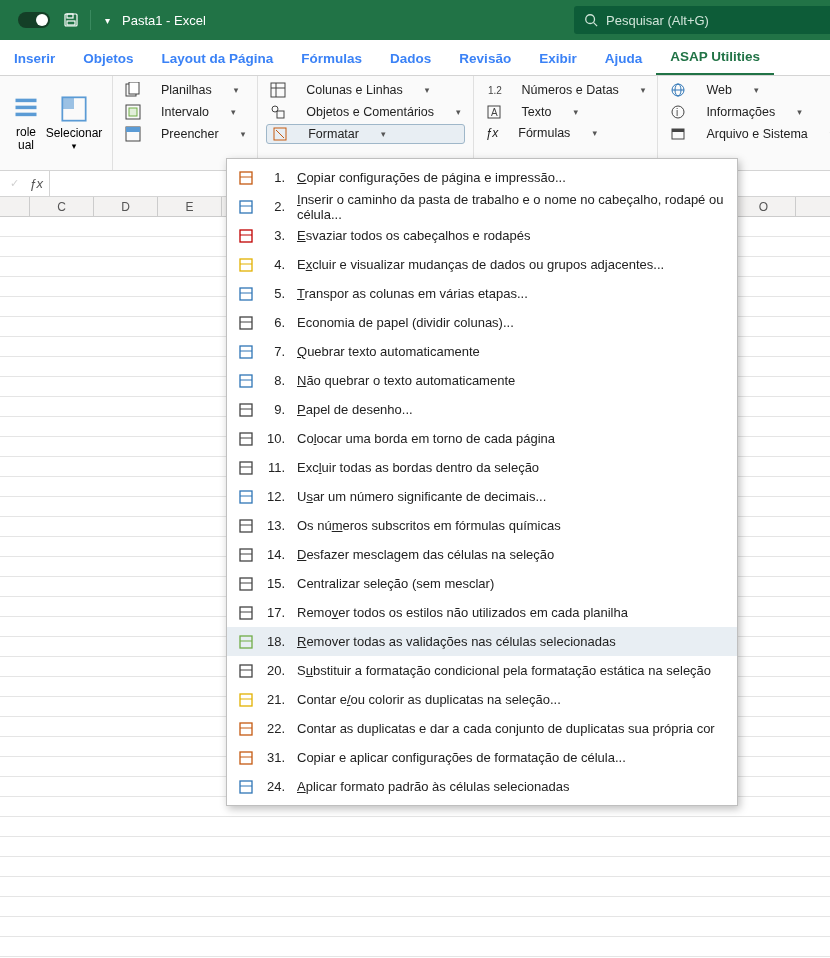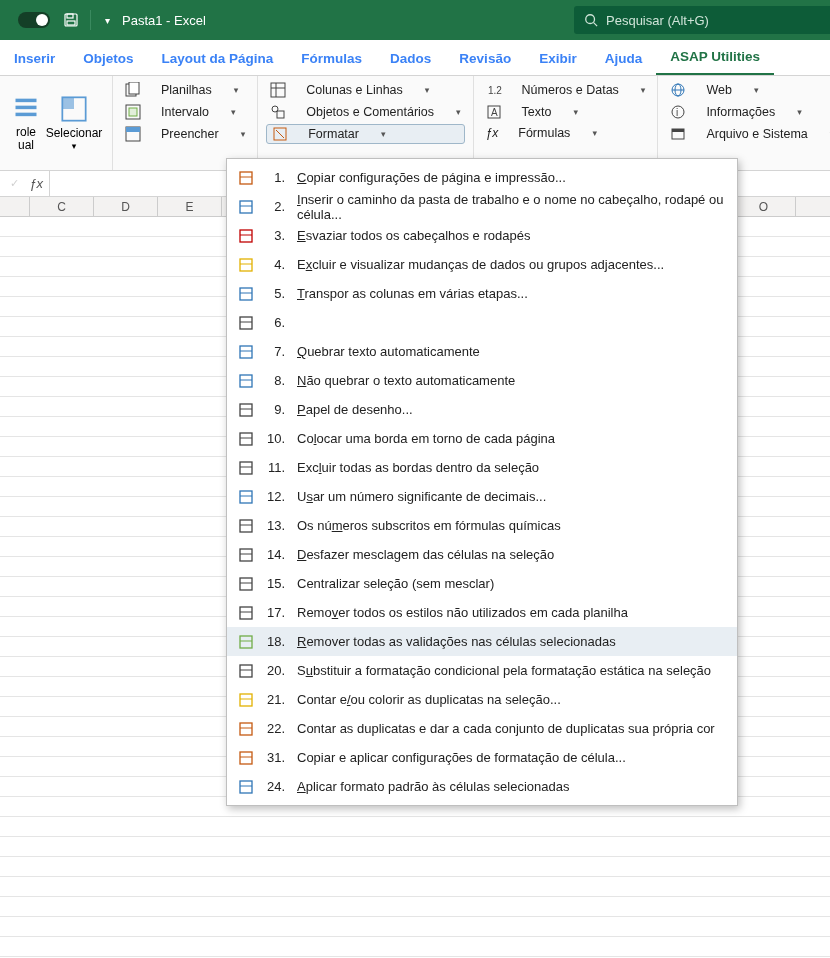--- a/index.html
+++ b/index.html
@@ -371,20 +371,21 @@
       <span class="mtext"><u>T</u>ranspor as colunas em várias etapas...</span>
     </div>
     <div class="menuitem">
       <span class="micon">
         <svg width="16" height="16" viewBox="0 0 16 16">
           <rect x="2" y="2" width="12" height="12" fill="none" stroke="#444" stroke-width="1.3"></rect>
           <line x1="2" y1="7" x2="14" y2="7" stroke="#444"></line>
         </svg>
       </span>
       <span class="num">6.</span>
+      <span class="mtext">Economia de papel (dividir colunas)...</span>
     </div>
     <div class="menuitem">
       <span class="micon">
         <svg width="16" height="16" viewBox="0 0 16 16">
           <rect x="2" y="2" width="12" height="12" fill="none" stroke="#2e75b6" stroke-width="1.3"></rect>
           <line x1="2" y1="7" x2="14" y2="7" stroke="#2e75b6"></line>
         </svg>
       </span>
       <span class="num">7.</span>
       <span class="mtext"><u>Q</u>uebrar texto automaticamente</span>

